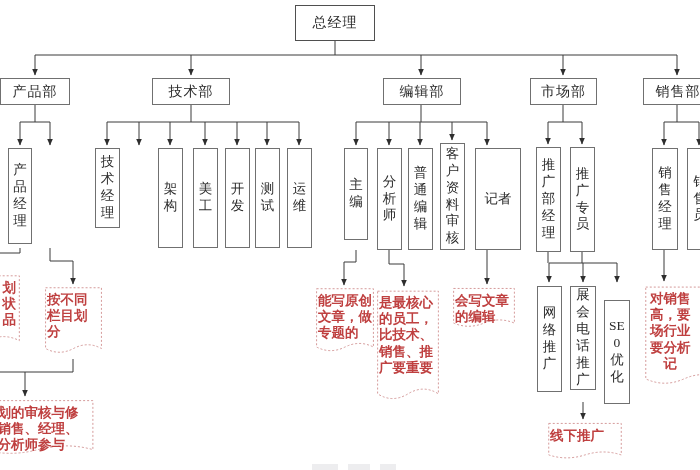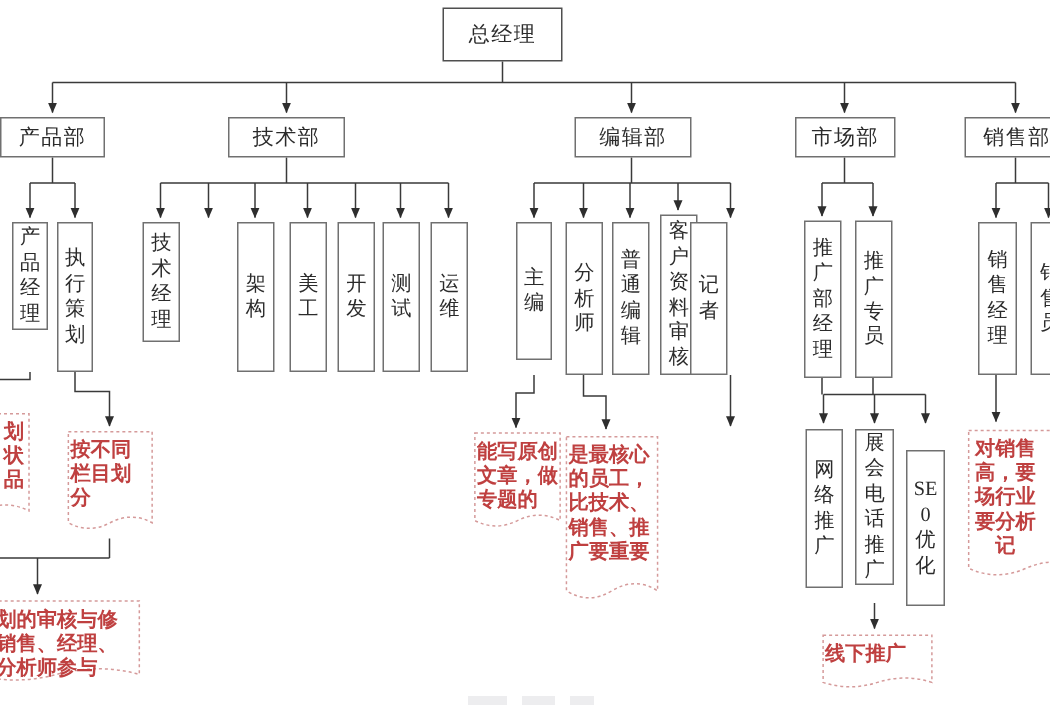--- a/index.html
+++ b/index.html
@@ -92,35 +92,34 @@
   <div class="box hbox" style="left:383px;top:78px;width:78px;height:27px">
     <span>编辑部</span>
   </div>
   <div class="box hbox" style="left:530px;top:78px;width:67px;height:27px">
     <span>市场部</span>
   </div>
   <div class="box hbox" style="left:643px;top:78px;width:70px;height:27px">
     <span>销售部</span>
   </div>
 
-  <div class="box vbox" style="left:8px;top:148px;width:24px;height:72px">产品经理</div>
-  <div class="box vbox" style="left:38px;top:148px;width:24px;height:100px">执行策划</div>
+  <div class="box vbox" style="left:8px;top:148px;width:24px;height:96px">产品经理</div>
 
   <div class="box vbox" style="left:95px;top:148px;width:25px;height:80px">技术经理</div>
   <div class="box vbox" style="left:158px;top:148px;width:25px;height:100px">架构</div>
   <div class="box vbox" style="left:193px;top:148px;width:25px;height:100px">美工</div>
   <div class="box vbox" style="left:225px;top:148px;width:25px;height:100px">开发</div>
   <div class="box vbox" style="left:255px;top:148px;width:25px;height:100px">测试</div>
   <div class="box vbox" style="left:287px;top:148px;width:25px;height:100px">运维</div>
 
   <div class="box vbox" style="left:344px;top:148px;width:24px;height:92px">主编</div>
   <div class="box vbox" style="left:377px;top:148px;width:25px;height:102px">分析师</div>
   <div class="box vbox" style="left:408px;top:148px;width:25px;height:102px">普通编辑</div>
   <div class="box vbox" style="left:440px;top:143px;width:25px;height:107px">客户资料审核</div>
-  <div class="box vbox" style="left:460px;top:148px;width:25px;height:102px">记者</div>
+  <div class="box vbox" style="left:475px;top:148px;width:46px;height:102px">记者</div>
 
   <div class="box vbox" style="left:536px;top:147px;width:25px;height:105px">推广部经理</div>
   <div class="box vbox" style="left:570px;top:147px;width:25px;height:105px">推广专员</div>
 
   <div class="box vbox" style="left:537px;top:286px;width:25px;height:106px">网络推广</div>
   <div class="box vbox" style="left:570px;top:286px;width:26px;height:104px">展会电话推广</div>
   <div class="box vbox" style="left:604px;top:300px;width:26px;height:104px">SE
 0
 优
 化</div>
@@ -160,20 +159,26 @@
     <div class="note-text">能写原创文章，做专题的</div>
   </div>
 
   <div class="note" style="left:377px;top:290px;width:62px;height:118px">
     <svg class="note-bg" viewBox="0 0 100 100" preserveAspectRatio="none">
         <path d="M1,1 H99 V88 Q75,80 50,88 Q25,96 1,88 Z" fill="#fff" stroke="#d59a9a" stroke-width="1" stroke-dasharray="2 2" vector-effect="non-scaling-stroke"></path>
       </svg>
     <div class="note-text">是最核心的员工，比技术、销售、推广要重要</div>
   </div>
 
+  <div class="note" style="left:453px;top:288px;width:62px;height:45px">
+    <svg class="note-bg" viewBox="0 0 100 100" preserveAspectRatio="none">
+        <path d="M1,1 H99 V78 Q75,64 50,78 Q25,92 1,78 Z" fill="#fff" stroke="#d59a9a" stroke-width="1" stroke-dasharray="2 2" vector-effect="non-scaling-stroke"></path>
+      </svg>
+    <div class="note-text">会写文章的编辑</div>
+  </div>
 
   <div class="note" style="left:548px;top:423px;width:74px;height:42px">
     <svg class="note-bg" viewBox="0 0 100 100" preserveAspectRatio="none">
         <path d="M1,1 H99 V76 Q75,62 50,76 Q25,90 1,76 Z" fill="#fff" stroke="#d59a9a" stroke-width="1" stroke-dasharray="2 2" vector-effect="non-scaling-stroke"></path>
       </svg>
     <div class="note-text">线下推广</div>
   </div>
 
   <div class="note" style="left:645px;top:286px;width:78px;height:108px">
     <svg class="note-bg" viewBox="0 0 100 100" preserveAspectRatio="none">

